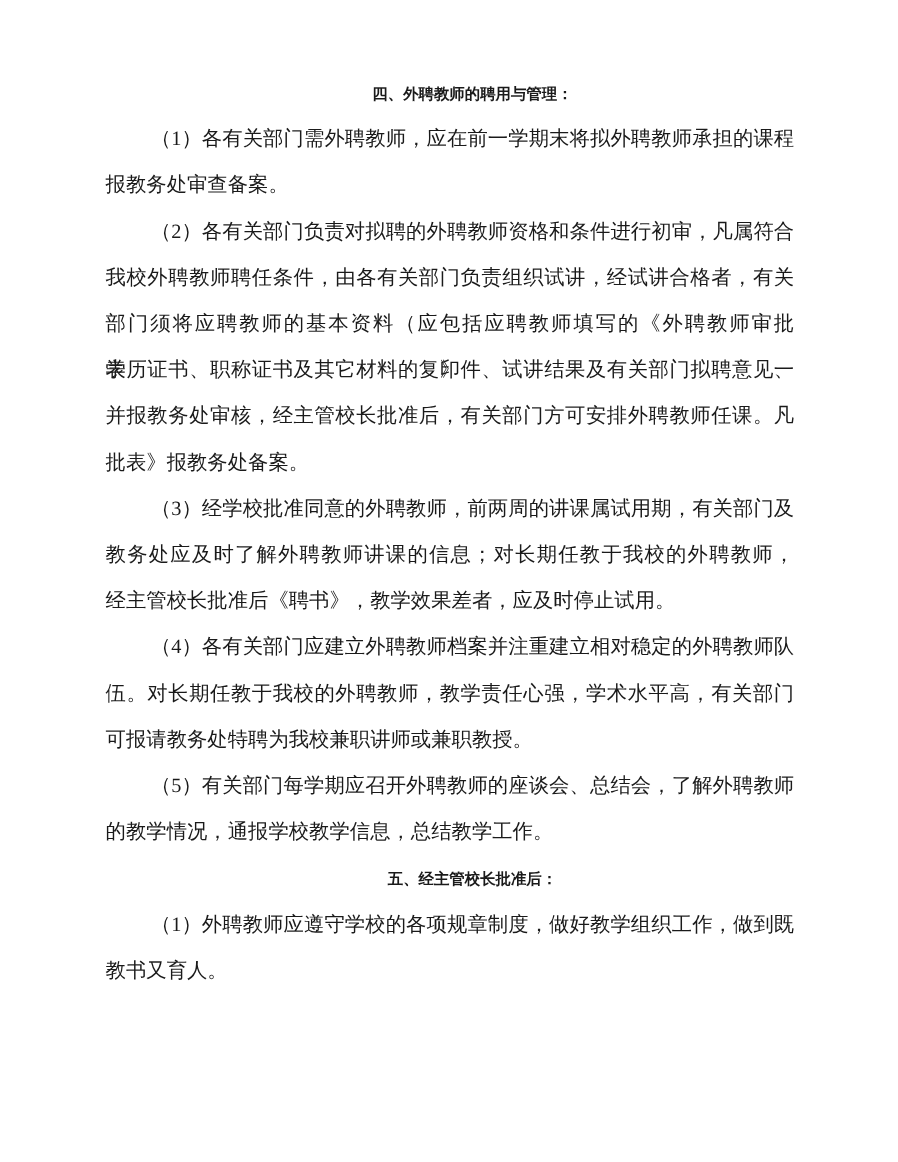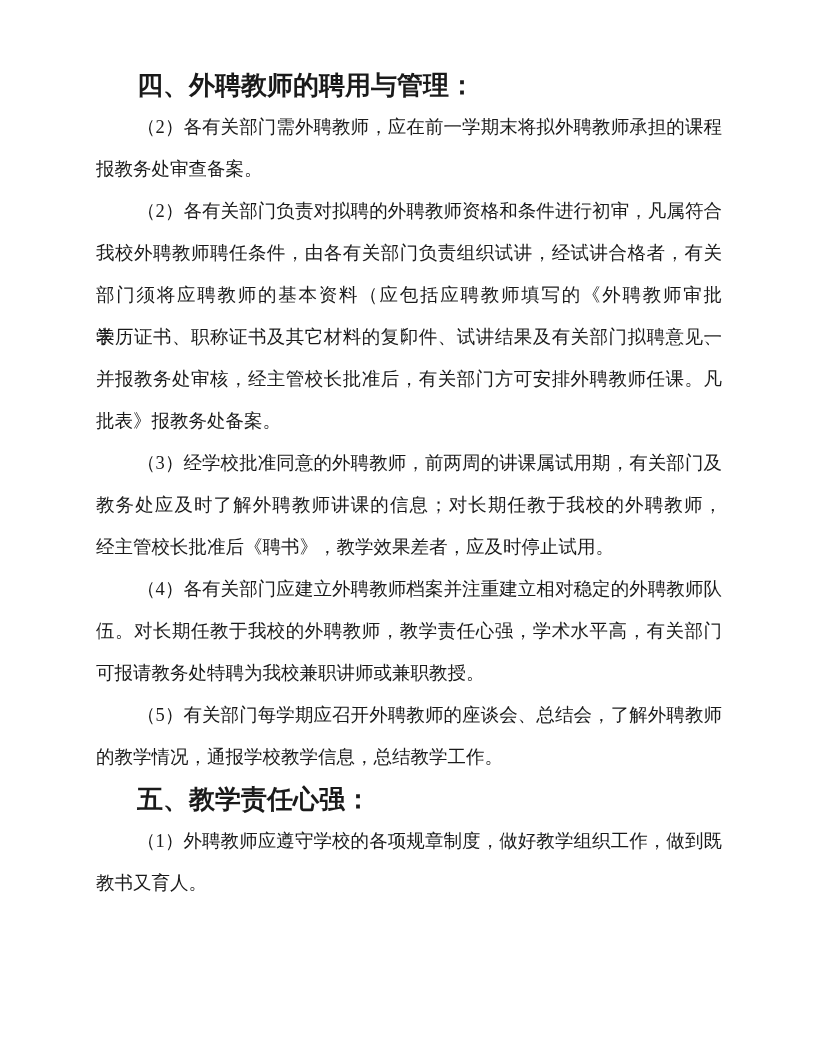--- a/index.html
+++ b/index.html
@@ -35,32 +35,33 @@
     text-justify: inter-character;
   }
   
   .indent {
     text-indent: 41px;
   }
   
   .b {
     font-family: "Liberation Sans", "DejaVu Sans", sans-serif;
     font-weight: 700;
-    font-size: 26px;
+    font-size: 14px;
+    text-align: center;
   }
 </style>
 </head>
 <body>
 
 <div class="page">
   <div class="text-block">
 
     <div class="line b indent">四、外聘教师的聘用与管理：</div>
 
-    <div class="line indent j">（2）各有关部门需外聘教师，应在前一学期末将拟外聘教师承担的课程</div>
+    <div class="line indent j">（1）各有关部门需外聘教师，应在前一学期末将拟外聘教师承担的课程</div>
     <div class="line">报教务处审查备案。</div>
 
     <div class="line indent j">（2）各有关部门负责对拟聘的外聘教师资格和条件进行初审，凡属符合</div>
     <div class="line j">我校外聘教师聘任条件，由各有关部门负责组织试讲，经试讲合格者，有关</div>
     <div class="line j">部门须将应聘教师的基本资料（应包括应聘教师填写的《外聘教师审批表》、</div>
     <div class="line j">学历证书、职称证书及其它材料的复印件、试讲结果及有关部门拟聘意见一</div>
     <div class="line j">并报教务处审核，经主管校长批准后，有关部门方可安排外聘教师任课。凡</div>
     <div class="line">批表》报教务处备案。</div>
 
     <div class="line indent j">（3）经学校批准同意的外聘教师，前两周的讲课属试用期，有关部门及</div>
@@ -68,19 +69,19 @@
     <div class="line">经主管校长批准后《聘书》，教学效果差者，应及时停止试用。</div>
 
     <div class="line indent j">（4）各有关部门应建立外聘教师档案并注重建立相对稳定的外聘教师队</div>
     <div class="line j">伍。对长期任教于我校的外聘教师，教学责任心强，学术水平高，有关部门</div>
     <div class="line">可报请教务处特聘为我校兼职讲师或兼职教授。</div>
 
     <div class="line indent j">（5）有关部门每学期应召开外聘教师的座谈会、总结会，了解外聘教师</div>
     <div class="line">的教学情况，通报学校教学信息，总结教学工作。</div>
 
 
-    <div class="line b indent">五、教学责任心强：</div>
+    <div class="line b indent">五、经主管校长批准后：</div>
 
     <div class="line indent j">（1）外聘教师应遵守学校的各项规章制度，做好教学组织工作，做到既</div>
     <div class="line">教书又育人。</div>
 
   </div>
 </div>
 
 </body></html>

